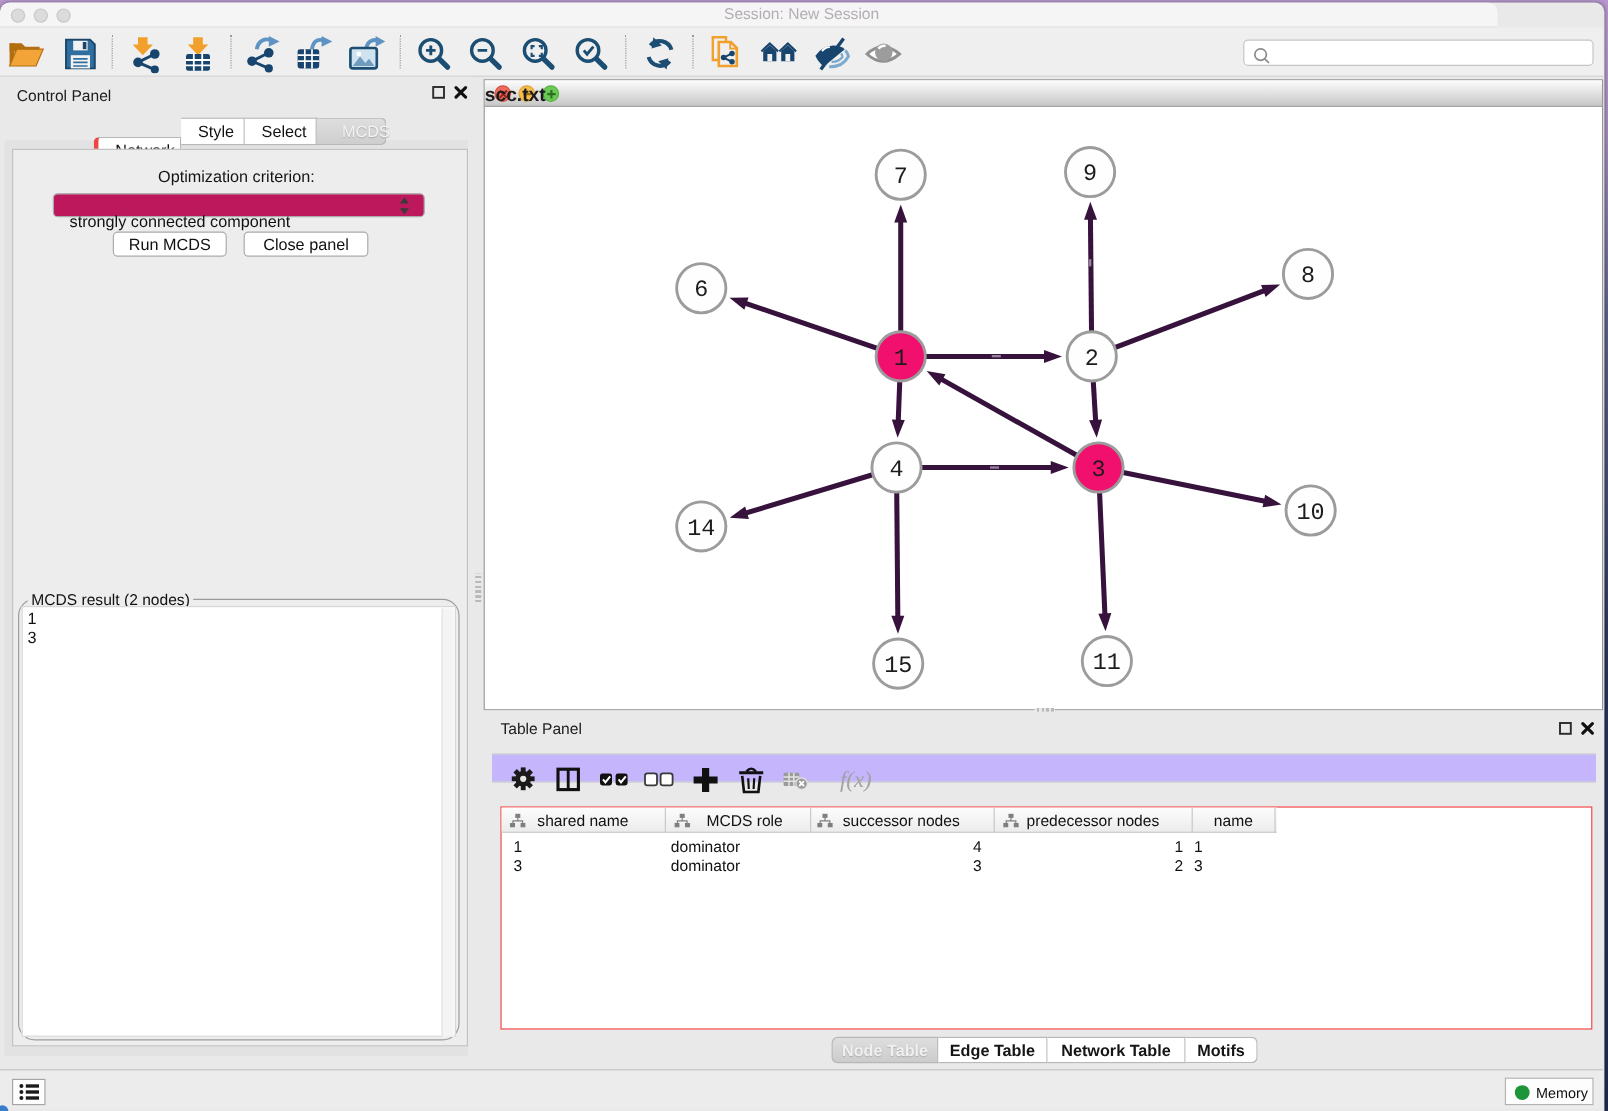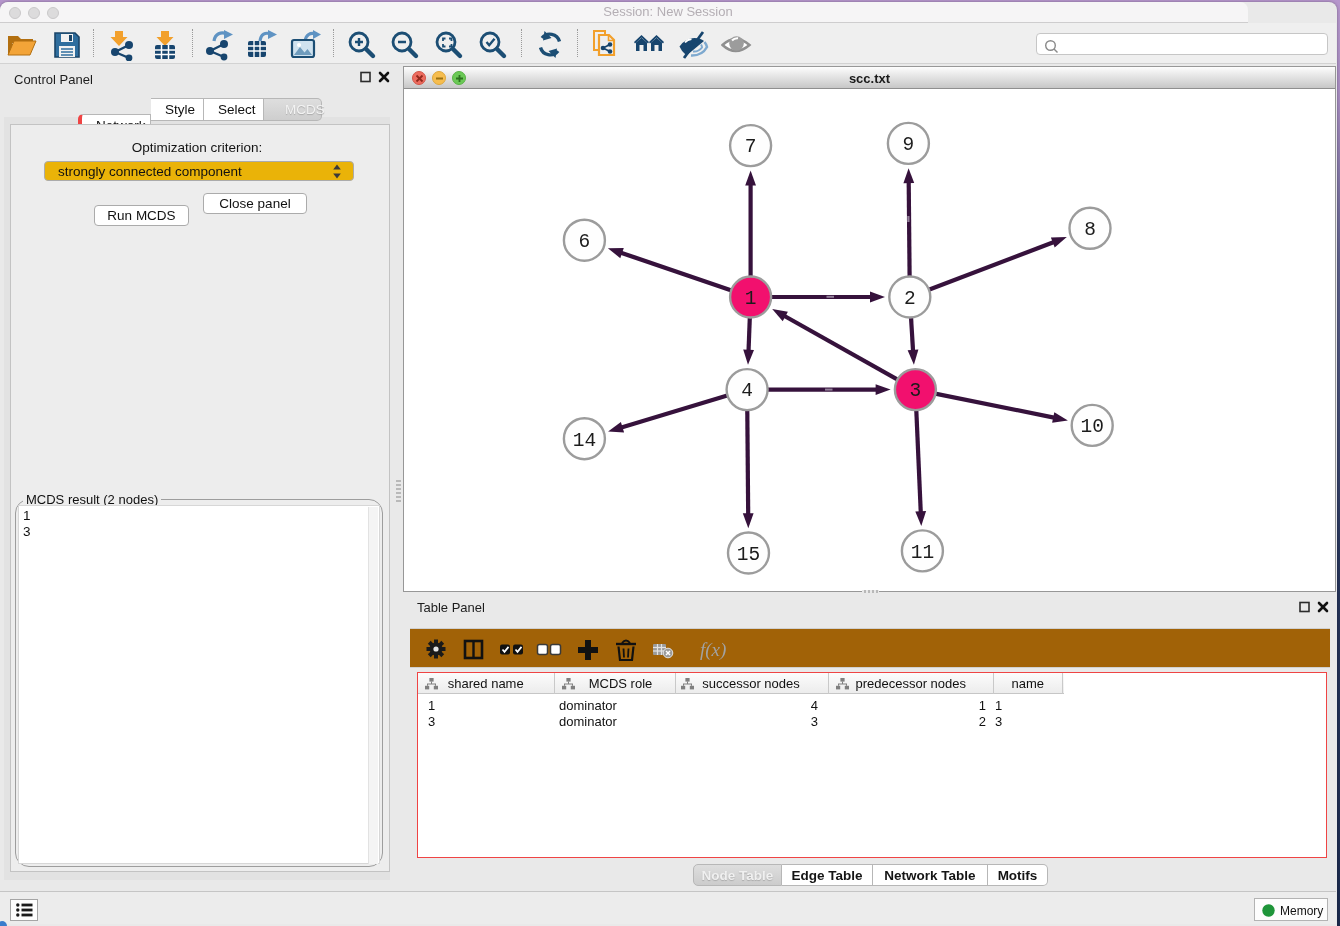--- a/index.html
+++ b/index.html
@@ -17,36 +17,36 @@
 
 #cp { position:absolute; left:0; top:62px; width:394px; height:827px; background:#e9e9e9; }
 #cphead { position:absolute; left:14px; top:8px; font-size:13px; color:#1d1d1d; }
 #cptabs { position:absolute; left:78px; top:34px; height:23px; display:flex; font-size:13.5px; }
 .tab { border:1px solid #b7b7b7; border-left:none; background:#fff; color:#111; padding:3px 14px 0; height:23px; text-align:center; }
 .tab.first { border-left:4px solid #ef4444; border-radius:5px 0 0 5px;margin-top:16px; }
 .tab.sel { background:linear-gradient(#dedede,#cecece); color:#f3f3f3; border-radius:0 5px 5px 0; text-shadow:0 1px 1px #aaa;padding-left:21px; }
 #cpouter { position:absolute; left:4px; top:53px; width:386px; height:763px; background:#e2e2e2; }
 #cppanel { position:absolute; left:10px; top:60px; width:380px; height:748px; background:#ededed; border:1px solid #c3c3c3; }
 #optlabel { position:absolute; left:0; top:76px; width:100%; text-align:center; font-size:13.5px; color:#141414; }
-#combo { position:absolute; left:44px; top:97px; width:310px; height:20px; background:#eab308; border:1px solid #ababab; border-radius:4px; font-size:13.5px; color:#111; padding:2px 0 0 13px; }
+#combo { position:absolute; left:44px; top:97px; width:310px; height:20px; background:#be185d; border:1px solid #ababab; border-radius:4px; font-size:13.5px; color:#111; padding:15px 0 0 13px; }
 .btn { position:absolute; top:129px; height:21px; background:#fff; border:1px solid #ababab; border-radius:4px; font-size:13.5px; color:#111; text-align:center; padding-top:2px; }
 #fieldset { position:absolute; left:15px; top:435px; width:368px; height:368px; border:1px solid #9d9d9d; border-radius:14px; }
 #fieldlabel { position:absolute; left:7px; top:-8px; background:#ededed; padding:0 3px; font-size:13px; color:#111; }
 #fieldinner { position:absolute; left:2px; top:5px; width:362px; height:359px; background:#fff; border:1px solid #d7d7d7; }
 #fieldtext { position:absolute; left:4px; top:2px; font-size:13.5px; color:#111; line-height:16px; }
 #fieldsb { position:absolute; right:1px; top:1px; width:10px; height:357px; background:#f4f4f4; border-left:1px solid #e2e2e2; }
 
 #netwin { position:absolute; left:403px; top:64px; width:933px; height:526px; border:1px solid #979797; background:#fff; }
 #nettitle { position:absolute; left:0; top:0; width:931px; height:22px; background:linear-gradient(#fdfdfd,#c7c7c7); border-bottom:1px solid #8f8f8f; }
-#nettext { position:absolute; top:4px; width:100%; text-align:center; font-size:13px; font-weight:bold; color:#1a1a1a; }
+#nettext { position:absolute; top:4px; width:100%; font-size:16px; font-weight:bold; color:#1a1a1a; }
 .mb { position:absolute; top:4px; width:14px; height:14px; border-radius:50%; }
 
 #tp { position:absolute; left:396px; top:590px; width:940px; height:299px; background:#e9e9e9; }
 #tphead { position:absolute; left:21px; top:8px; font-size:13px; color:#1d1d1d; }
-#tptoolbar { position:absolute; left:14px; top:36px; width:920px; height:40px; background:#a16207; border:1px solid #d0d0d0; border-left:none; border-right:none; }
+#tptoolbar { position:absolute; left:14px; top:36px; width:920px; height:24px; background:#c4b5fd; border:1px solid #d0d0d0; border-left:none; border-right:none; }
 #tbl { position:absolute; left:21px; top:80px; width:910px; height:186px; background:#fff; border:1px solid #ef4444; }
 #tblhead { position:absolute; left:0; top:0; width:646px; height:21px; background:linear-gradient(#fcfcfc,#ececec); border-bottom:1px solid #c6c6c6; }
 .th { position:absolute; top:0; height:21px; border-right:1px solid #c9c9c9; font-size:13px; color:#111; text-align:center; padding-top:3px; }
 .td { position:absolute; font-size:13px; color:#111; height:16px; }
 .orgic { position:absolute; left:7px; top:5px; }
 
 #btabs { position:absolute; left:693px; top:862px; height:22px; display:flex; font-size:13.5px; font-weight:bold; }
 .btab { border:1px solid #b7b7b7; border-left:none; background:#fff; color:#151515; padding-top:3px; height:22px; text-align:center; }
 .btab.first { border-left:1px solid #b7b7b7; border-radius:5px 0 0 5px; background:linear-gradient(#dedede,#cccccc); color:#f0f0f0; text-shadow:0 1px 1px #aaa; }
 .btab.last { border-radius:0 5px 5px 0; }
@@ -228,21 +228,21 @@
       <div class="tab sel" style="width:58px;">MCDS</div>
     </div>
     <div id="cppanel"></div>
     <div id="optlabel">Optimization criterion:</div>
     <div id="combo">strongly connected component
       <svg width="10" height="15" style="position:absolute;right:11px;top:2px;" viewBox="0 0 10 15">
             <path d="M5 0.5 L8.8 5.5 H1.2 Z" fill="#3a3a3a"></path>
             <path d="M5 14.5 L8.8 9.5 H1.2 Z" fill="#3a3a3a"></path>
           </svg>
     </div>
-    <div class="btn" style="left:94px; width:95px;margin-top:12px;">Run MCDS</div>
+    <div class="btn" style="left:94px; width:95px;">Run MCDS</div>
     <div class="btn" style="left:203px; width:104px;">Close panel</div>
     <div id="fieldset">
       <div id="fieldlabel">MCDS result (2 nodes)</div>
       <div id="fieldinner">
         <div id="fieldtext">1<br>3</div>
         <div id="fieldsb"></div>
       </div>
     </div>
   </div>
   <div id="netwin">

